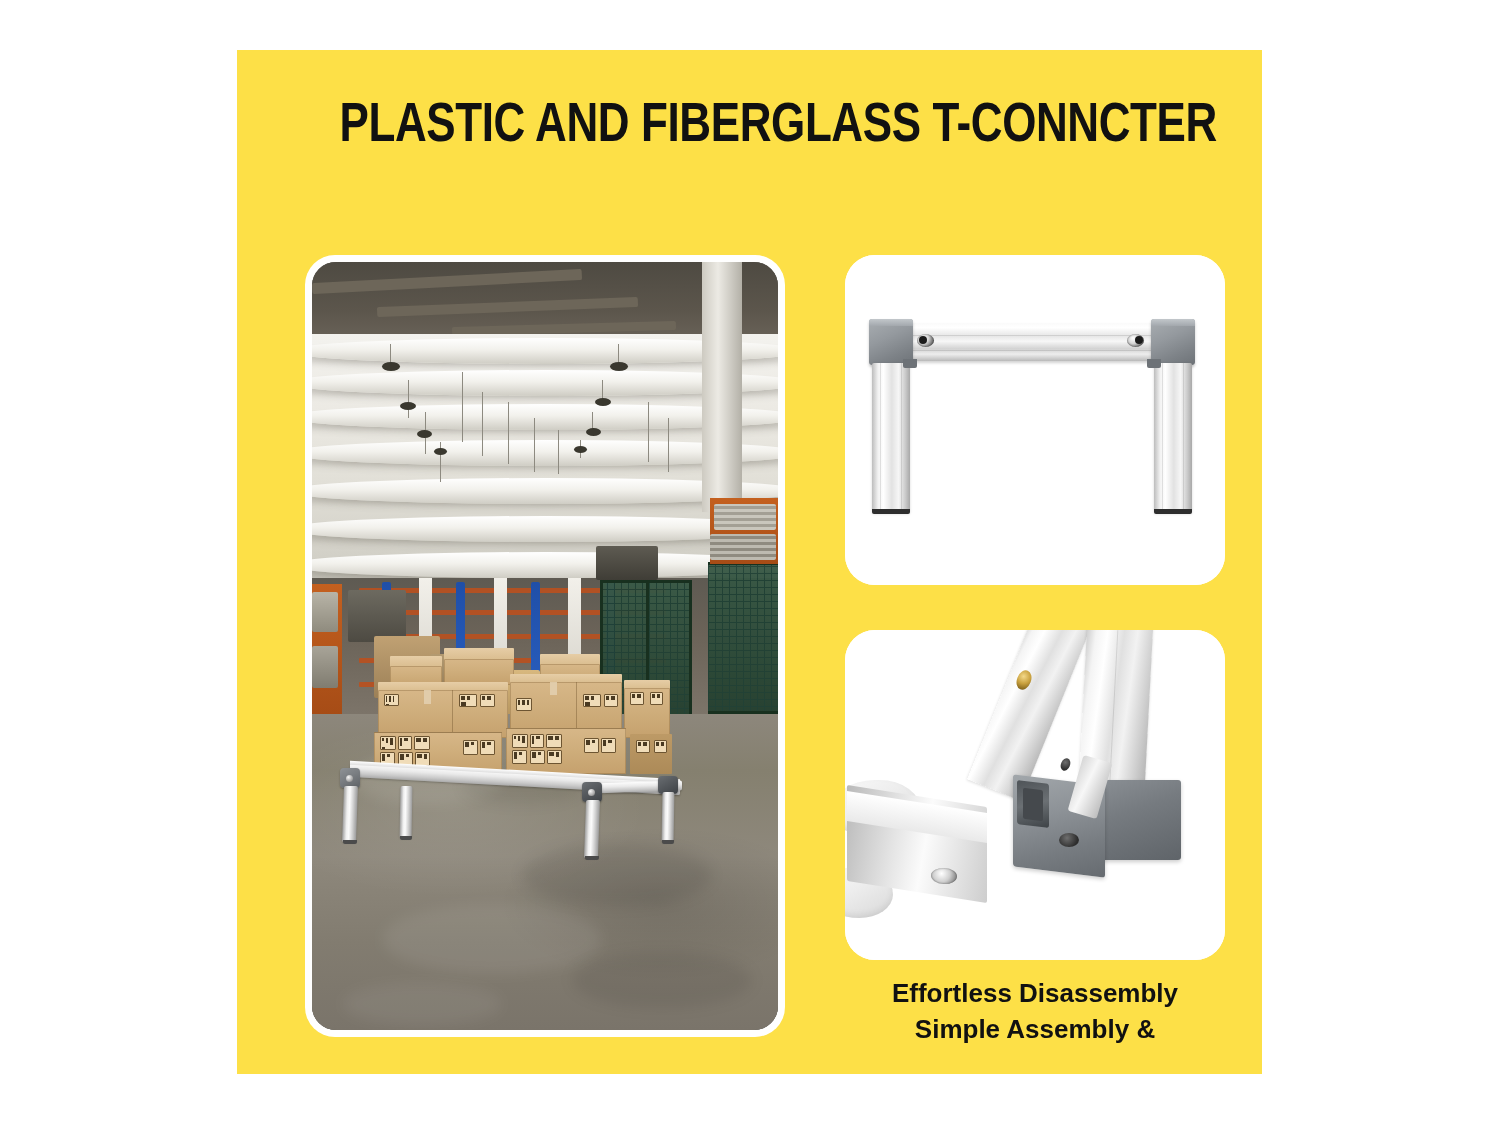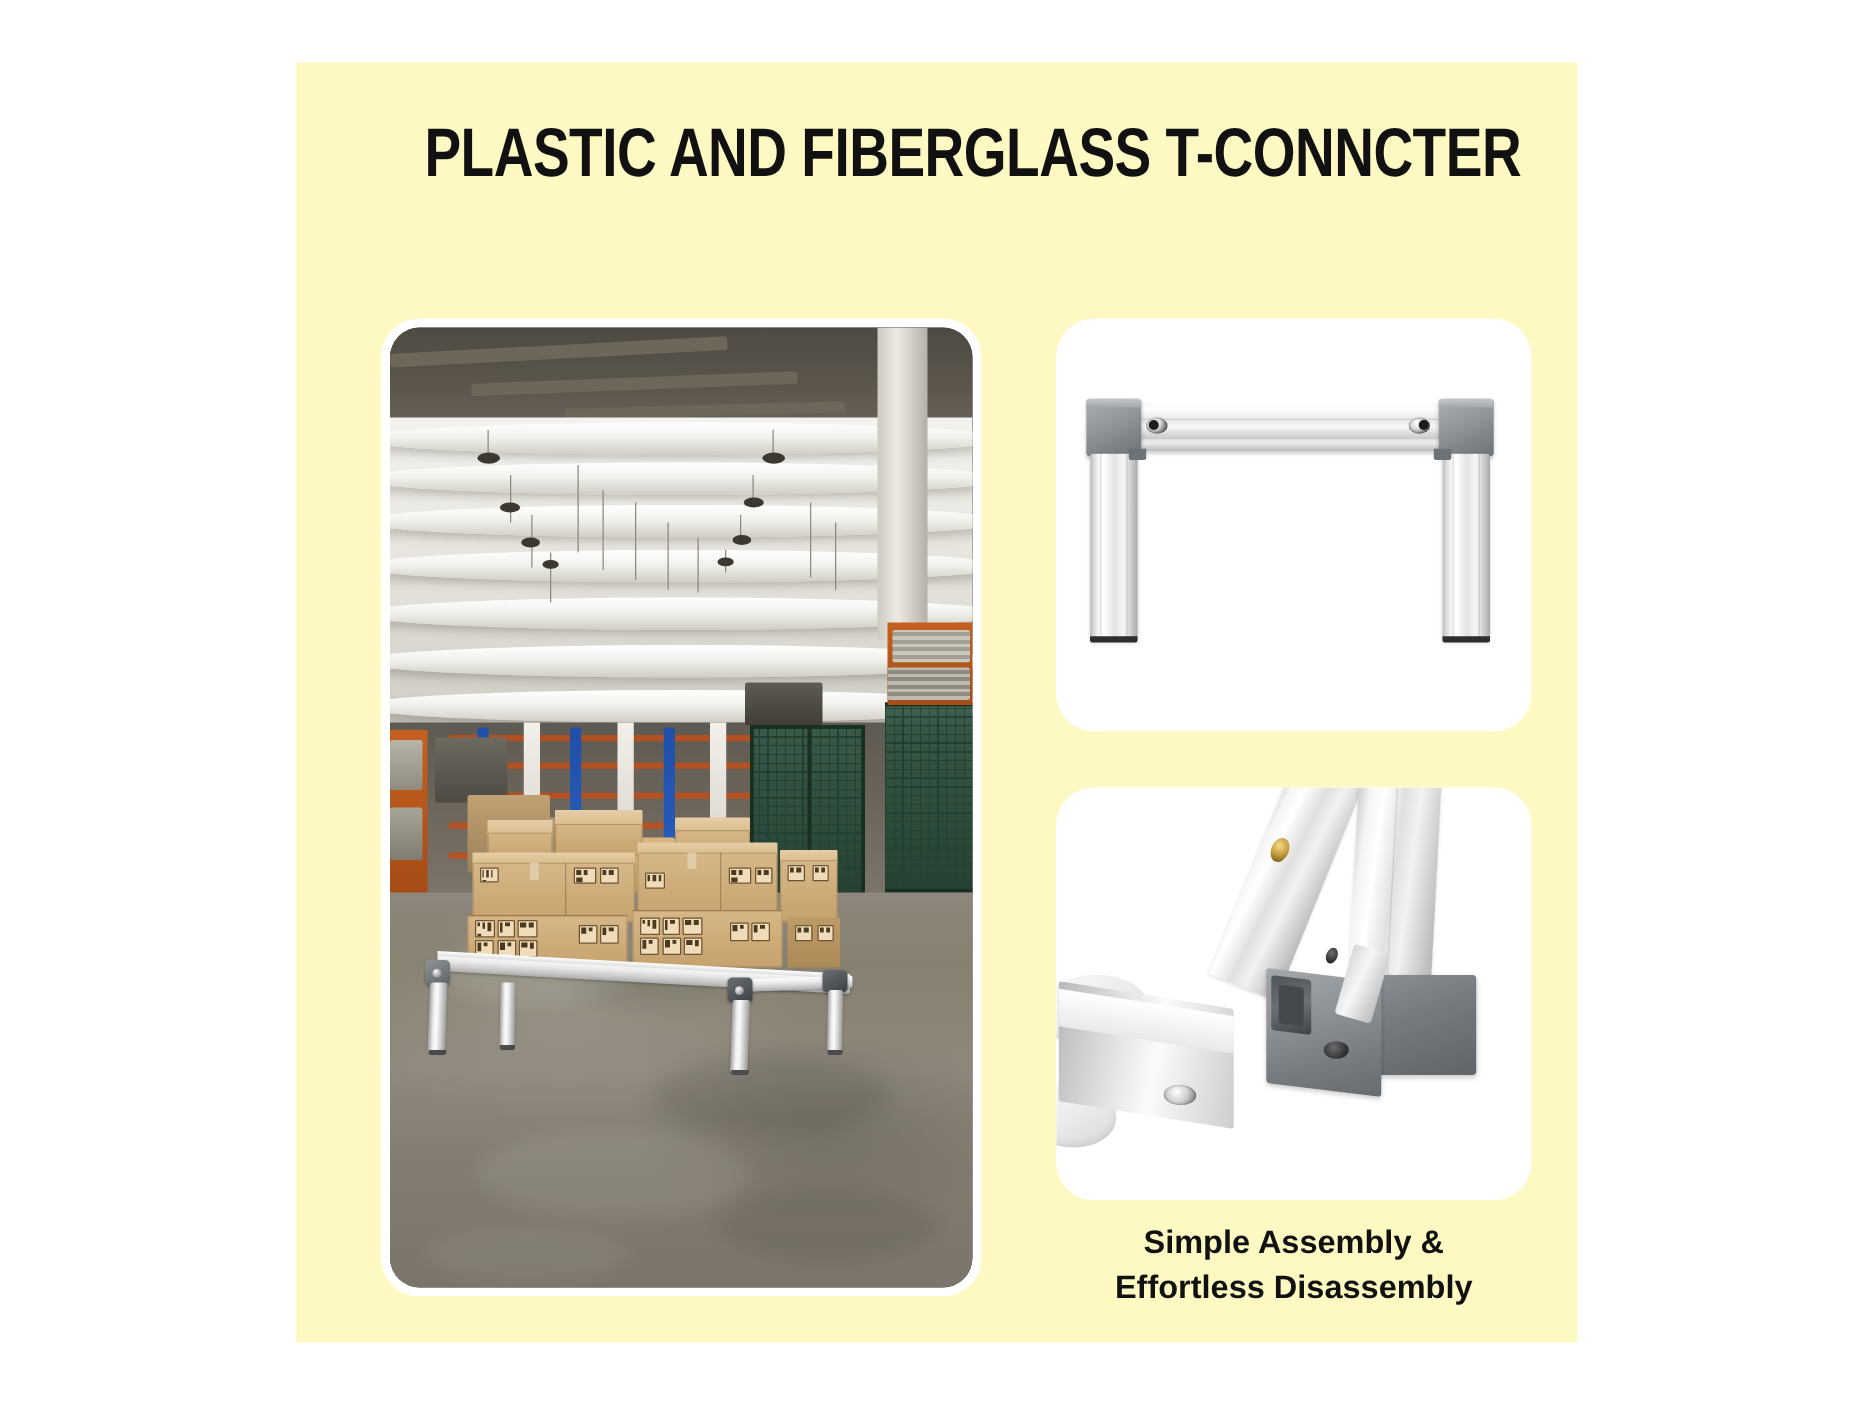--- a/index.html
+++ b/index.html
@@ -3,21 +3,21 @@
 <meta charset="utf-8">
 <style>
   html,body{margin:0;padding:0;background:#ffffff;}
   body{width:1500px;height:1125px;font-family:"Liberation Sans",sans-serif;overflow:hidden;}
 
   #stage{position:relative;width:1500px;height:1125px;background:#ffffff;}
 
   
   #panel{
     position:absolute;left:237px;top:50px;width:1025px;height:1024px;
-    background:#fef9c3;
+    background:#fde047;
   }
 
   
   #title{
     position:absolute;left:0;top:43px;width:1025px;text-align:center;
     font-family:"Liberation Sans",sans-serif;
     font-weight:bold;font-size:55px;line-height:58px;color:#111111;
     letter-spacing:-0.5px;
     transform:scaleX(0.80);transform-origin:50% 50%;
     white-space:nowrap;
@@ -495,18 +495,18 @@
         <div class="glove" style="left:-16px;top:150px;width:92px;height:56px;"></div>
         <div class="glove" style="left:-22px;top:236px;width:70px;height:52px;"></div>
         <div class="d-tube-face" style="left:2px;top:166px;width:140px;height:96px;transform:skewY(9deg);border-radius:2px;"></div>
         <div style="position:absolute;left:2px;top:172px;width:140px;height:30px;transform:skewY(9deg);
              background:linear-gradient(180deg,#ffffff,#e9e9e9);"></div>
         <div class="slot" style="left:86px;top:238px;width:26px;height:16px;transform:rotate(3deg);"></div>
       </div>
     </div>
 
     <div id="caption">
+      <div>Effortless Disassembly</div>
       <div>Simple Assembly  &amp;</div>
-      <div>Effortless Disassembly</div>
     </div>
 
   </div>
 </div>
 
 </body></html>

